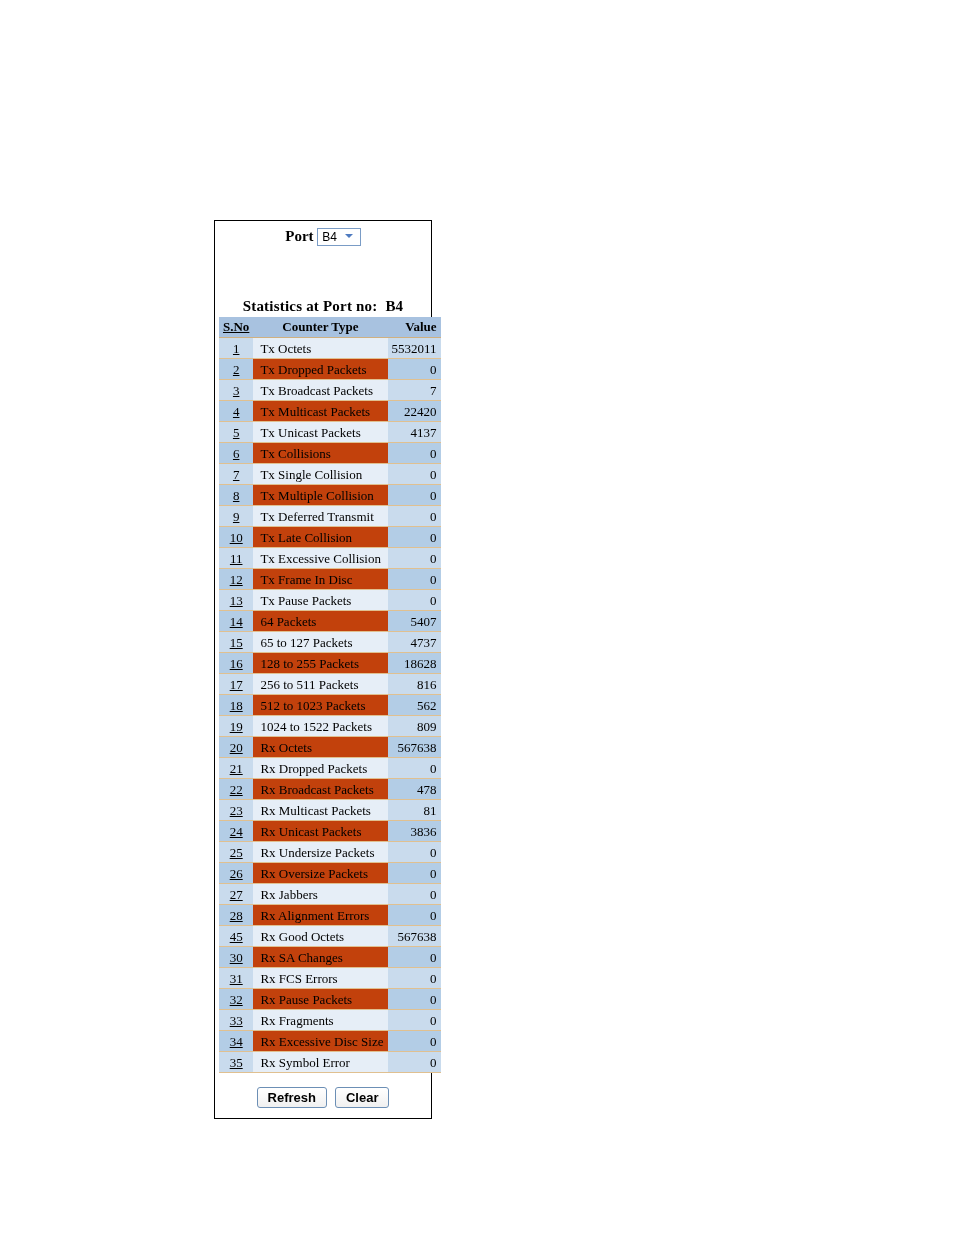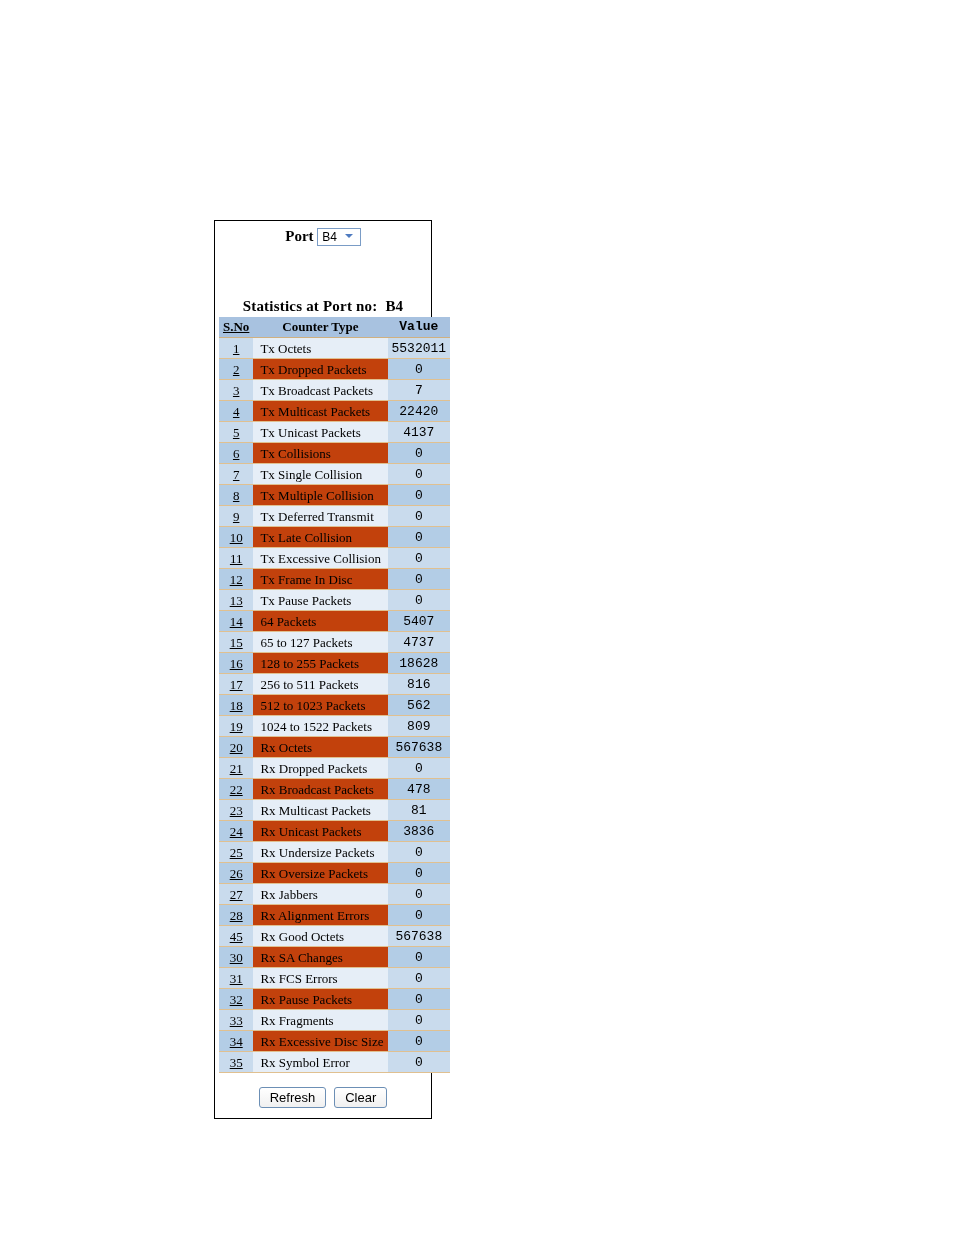--- a/index.html
+++ b/index.html
@@ -94,43 +94,43 @@
   table.stats th.col-sno,
   table.stats td.col-sno {
     width: 28px;
     text-align: center;
     text-decoration: underline;
   }
   table.stats th.col-type { width: 130px; }
   table.stats td.col-type { text-align: left; padding-left:7px;}
   table.stats th.col-val,
   table.stats td.col-val {
-    text-align: center;
+    text-align: right;
     width: 46px;
-    font-family: Liberation Mono, monospace;
   }
 
   table.stats tr.odd td.col-sno,
   table.stats tr.odd td.col-val {
     background: #c9dbed;
   }
   table.stats tr.odd td.col-type {
     background: #e6eef7;
   }
   table.stats tr.even td.col-sno,
   table.stats tr.even td.col-val {
     background: #b3cde6;
   }
   table.stats tr.even td.col-type {
     background: #c2410c;
   }
 
   .btn-row {
     text-align: center;
     margin-top: 14px;
+    font-weight: bold;
   }
   .btn {
     display: inline-block;
     font-family: Arial, sans-serif;
     font-size: 13px;
     border: 1px solid #6c8fb5;
     border-radius: 3px;
     background: linear-gradient(#ffffff,#f0f0f0);
     padding: 2px 10px;
     margin: 0 2px;

